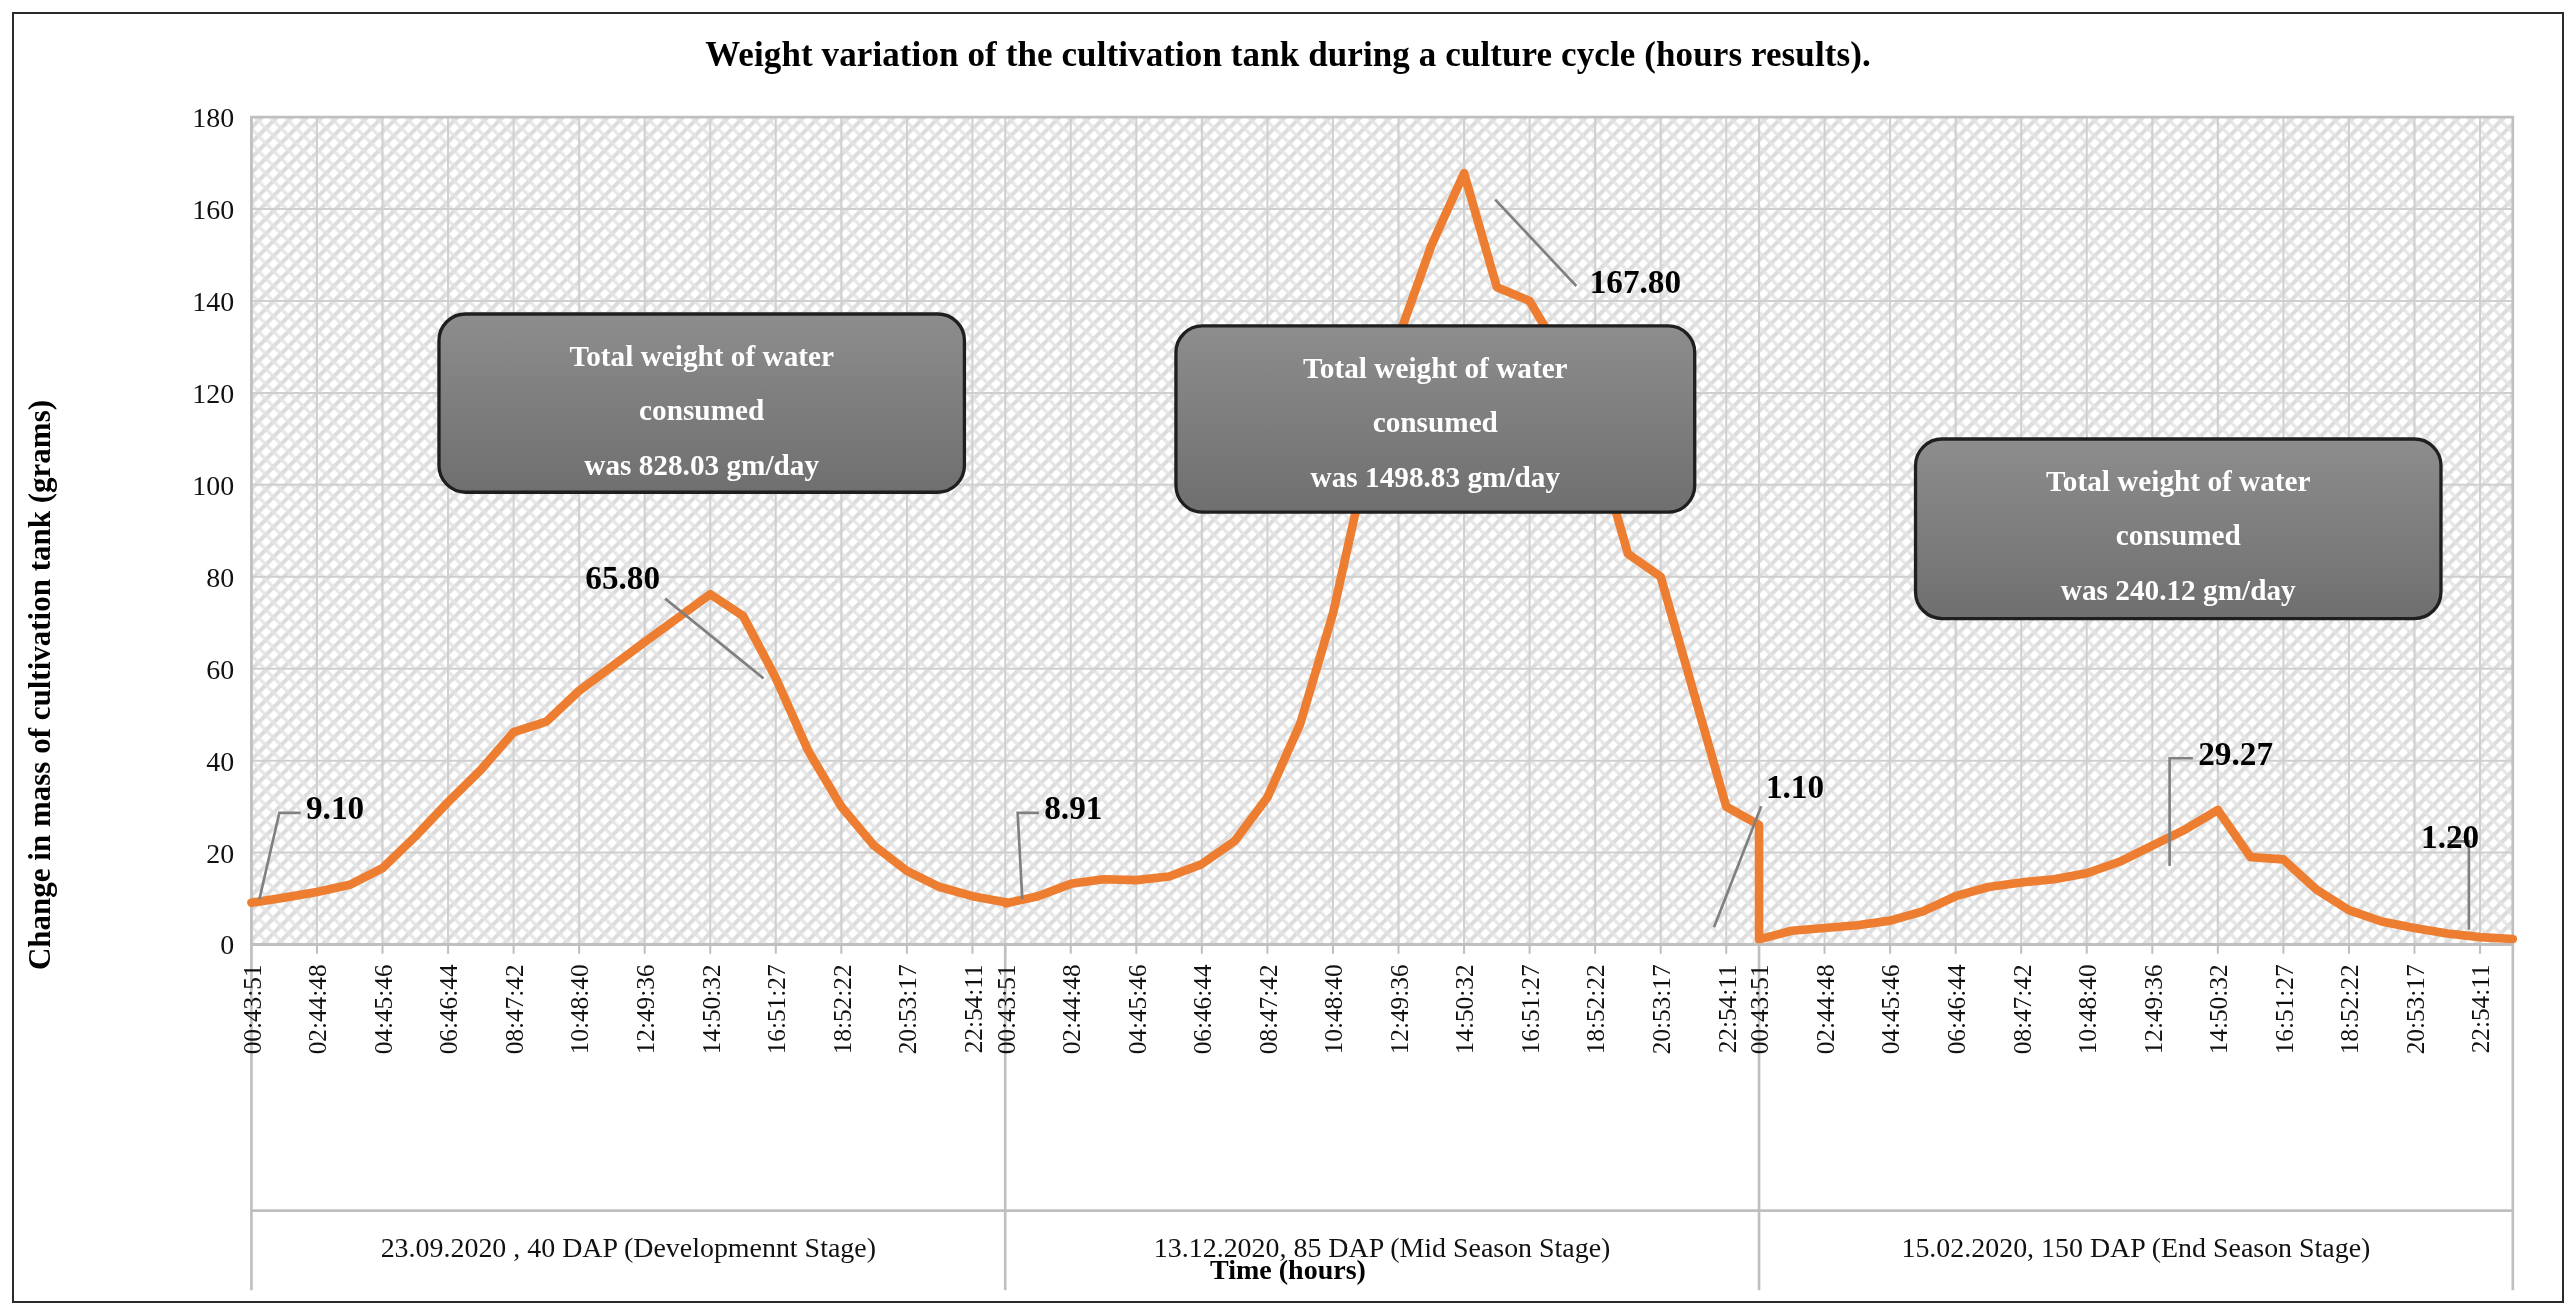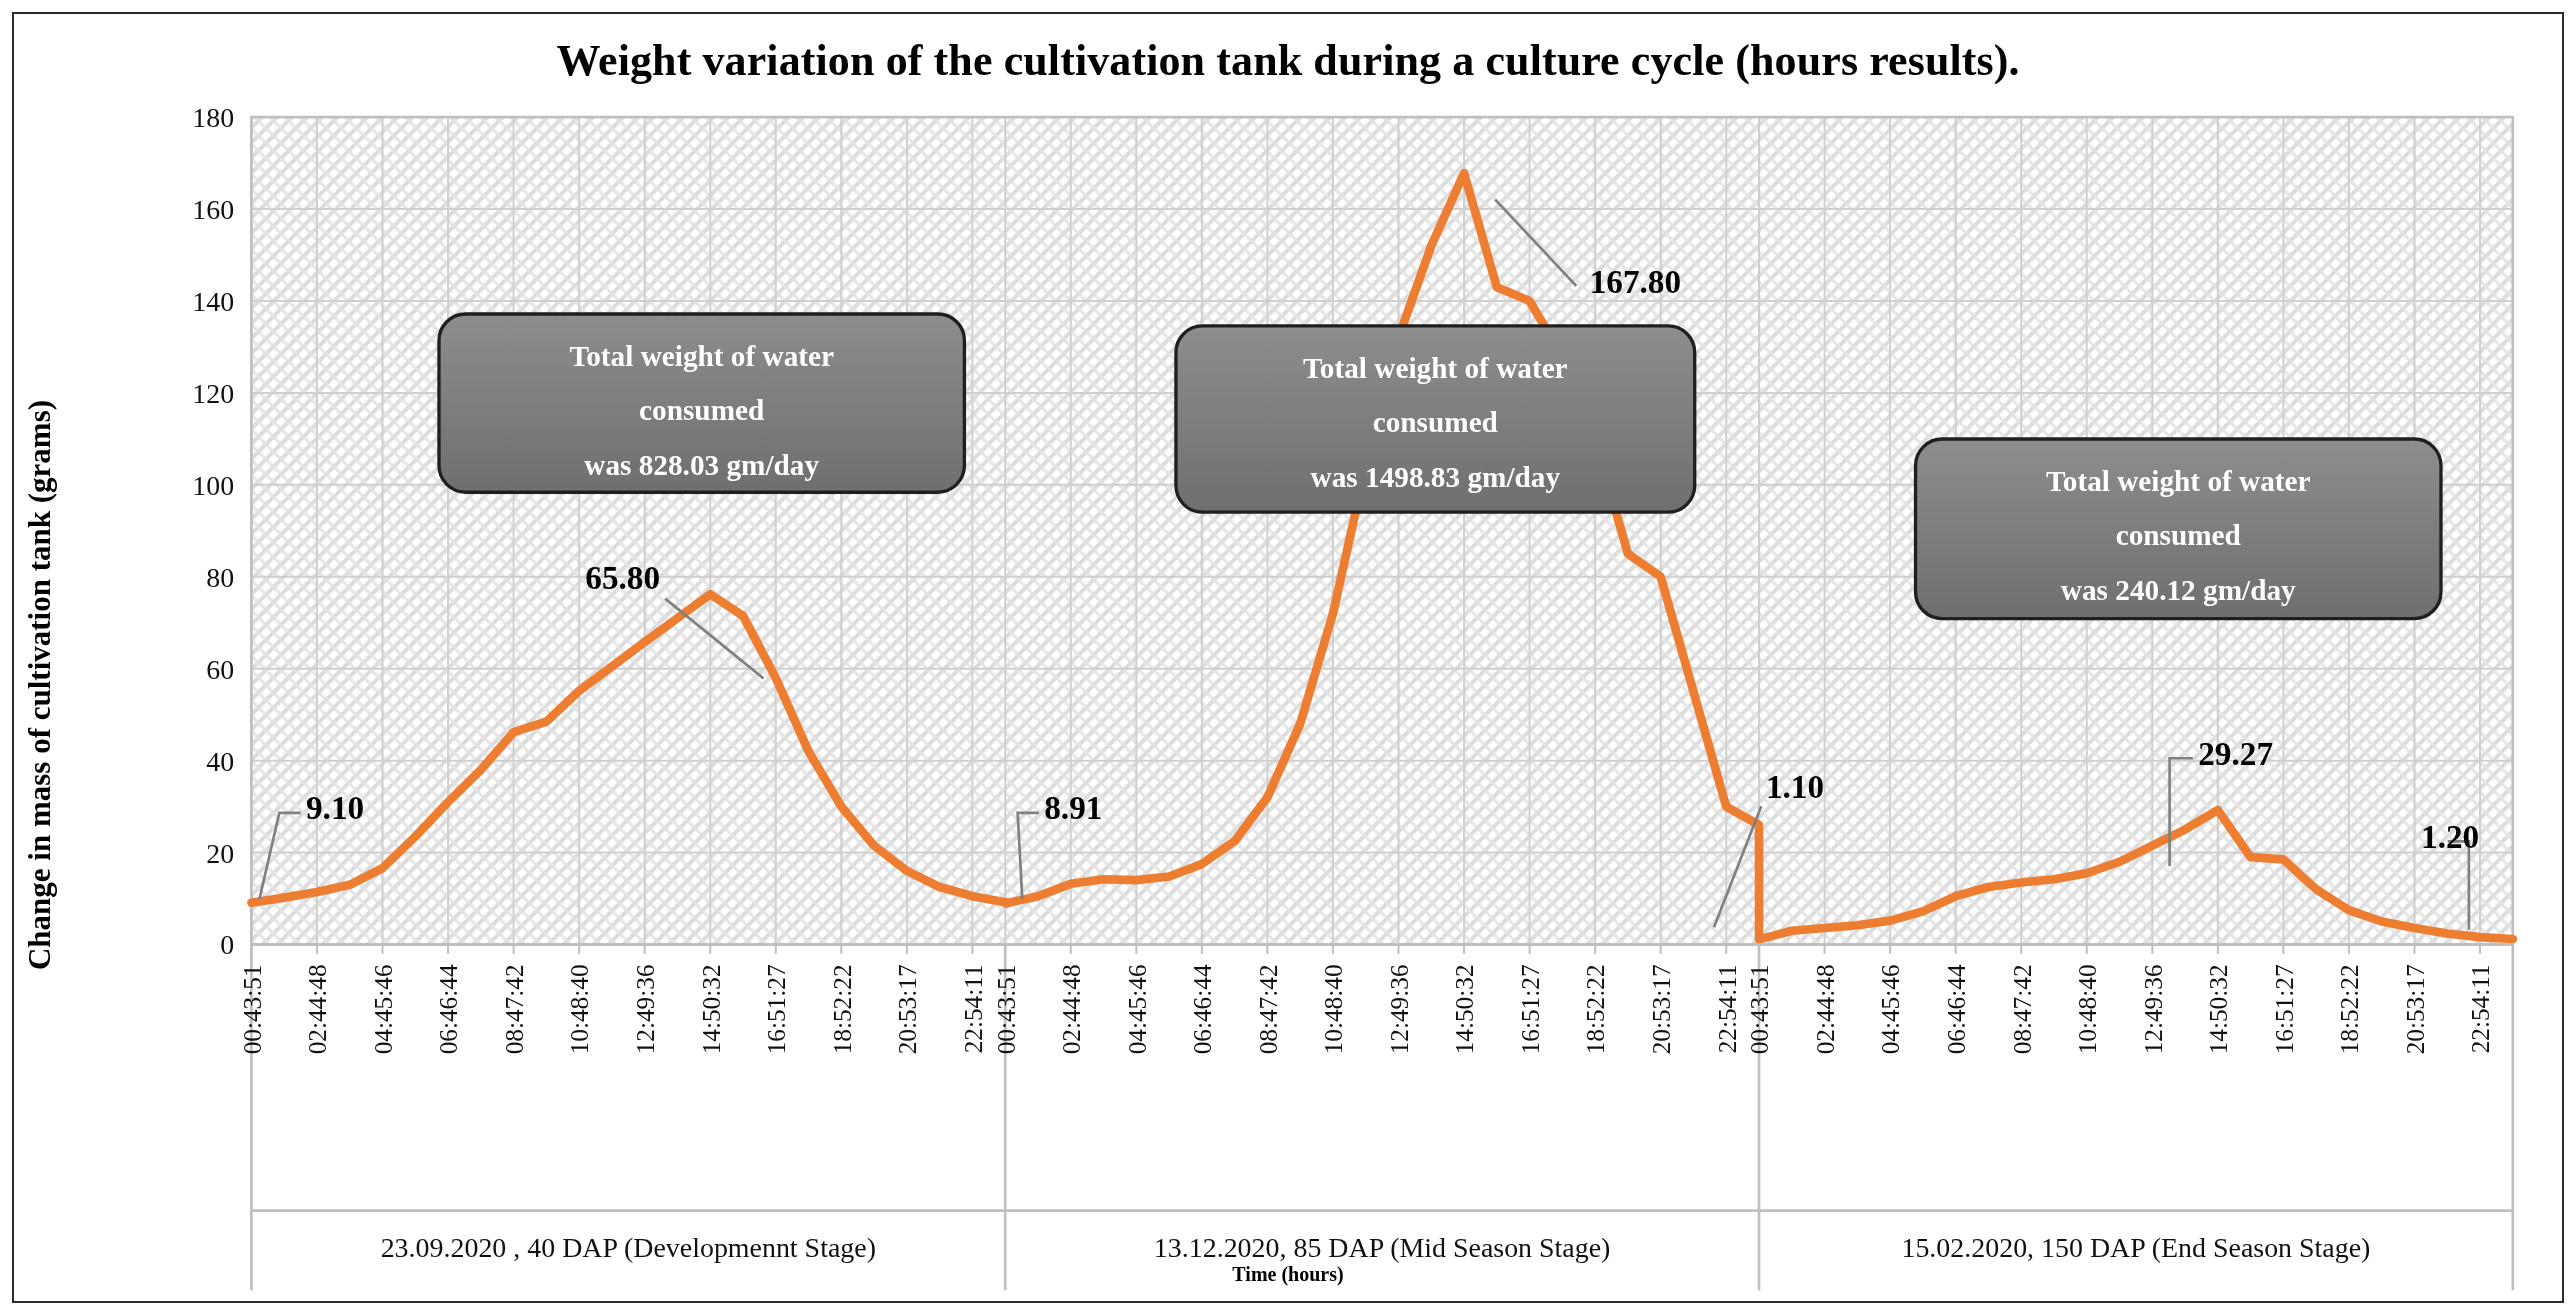--- a/index.html
+++ b/index.html
@@ -7,31 +7,31 @@
   #root{
     position:relative;width:2576px;height:1315px;background:#ffffff;
     box-sizing:border-box;
   }
   .outer-frame{
     position:absolute;left:12px;top:12px;right:12px;bottom:12px;
     border:2.7px solid #2b2b2b;background:#ffffff;box-sizing:border-box;
   }
   .chart-title{
     position:absolute;left:0;top:35px;width:100%;text-align:center;
-    font-size:44px;font-weight:bold;color:#000000;letter-spacing:0.1px;
+    font-size:35px;font-weight:bold;color:#000000;letter-spacing:0.1px;
   }
   .y-axis-title{
     position:absolute;left:40px;top:685px;
     transform:translate(-50%,-50%) rotate(-90deg);
     transform-origin:center center;white-space:nowrap;
     font-size:31px;font-weight:bold;color:#000000;
   }
   .x-axis-title{
     position:absolute;left:0;bottom:29px;width:100%;text-align:center;
-    font-size:20px;font-weight:bold;color:#000000;
+    font-size:28px;font-weight:bold;color:#000000;
   }
   .plot-wrap{position:absolute;left:0;top:0;width:100%;height:100%;}
   svg.plot{position:absolute;left:0;top:0;}
   .ytick{font-size:42px;fill:#111111;font-family:"Liberation Serif",serif;}
   .xtick{font-size:38px;fill:#111111;font-family:"Liberation Serif",serif;}
   .panel-caption{font-size:42px;fill:#111111;font-family:"Liberation Serif",serif;}
   .dlabel{font-size:50px;font-weight:bold;fill:#000000;font-family:"Liberation Serif",serif;}
   .callout-text{
     font-size:44px;font-weight:bold;fill:#ffffff;
     font-family:"Liberation Serif",serif;

